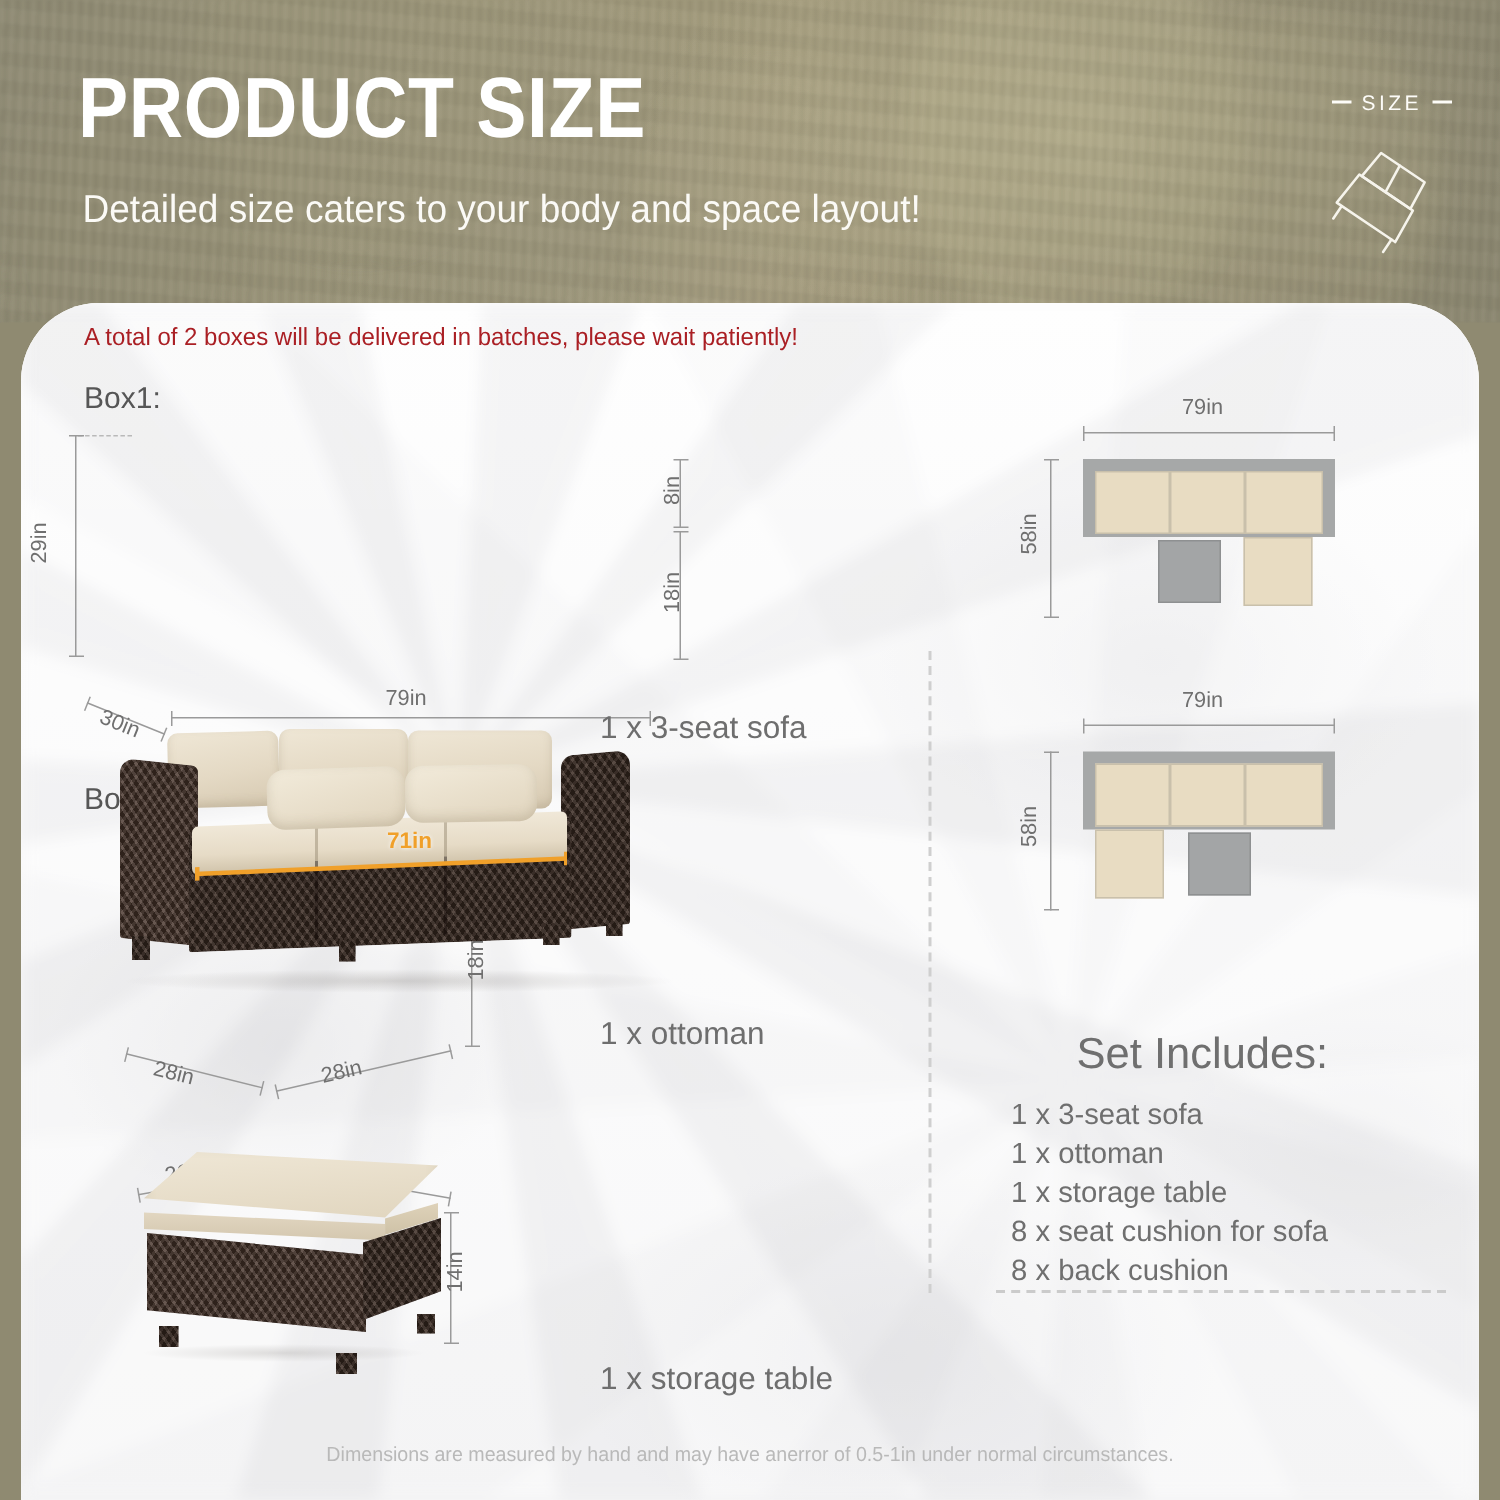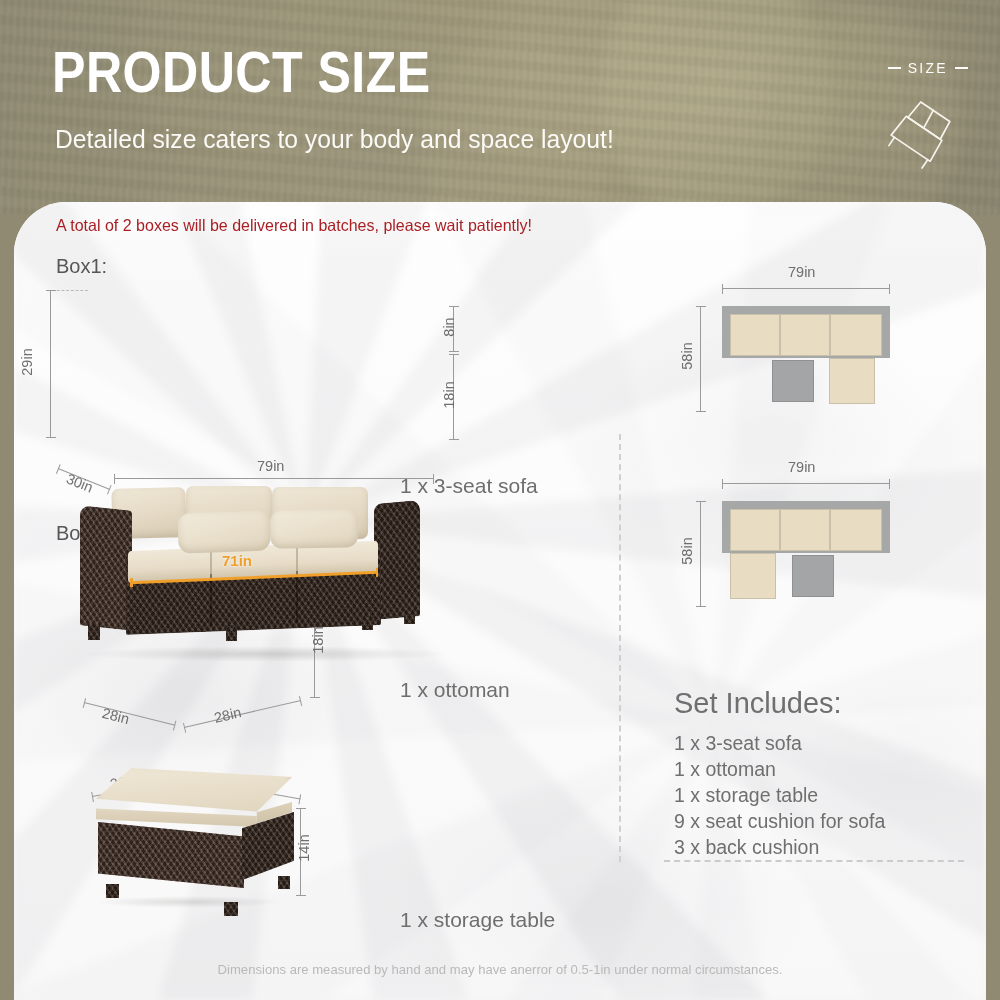--- a/index.html
+++ b/index.html
@@ -148,37 +148,38 @@
     border-radius: 4px;
   }
   .orange-line { position:absolute; background:#f0a02a; height:3px; }
   .orange-line::before, .orange-line::after {
     content:""; position:absolute; top:-3px; width:2.5px; height:9px; background:#f0a02a;
   }
   .orange-line::before{left:0;} .orange-line::after{right:0;}
   .orange-txt {
     position:absolute; color:#f0a02a; font-size:15px; font-weight:700;
     text-shadow: 0 0 3px rgba(255,255,255,.85);
+    margin-left: 36px;
   }
 
   
   .ott-wrap { position:absolute; left: 70px; top: 560px; width: 240px; height: 150px; z-index:4; }
   .tbl-wrap { position:absolute; left: 60px; top: 795px; width: 225px; height: 125px; z-index:4; }
 
   
   .lay { position:absolute; z-index:3; }
   .lay-sofa-frame { position:absolute; background:#a6a8a8; }
   .lay-cush {
     position:absolute; background:#e8dcc2; border:1px solid #c9c0ab;
   }
   .lay-table { position:absolute; background:#a3a5a6; border:1px solid #8e9091; }
   .lay-ott { position:absolute; background:#e8dcc2; border:1px solid #c9c0ab; }
 
   
-  .set-title { color:#6f6f6f; font-size:29px; }
+  .set-title { color:#6f6f6f; font-size:29px;text-align:right; }
   .set-item { color:#6f6f6f; font-size:19.5px; line-height:26px; }
 
   .footer-note {
     position:absolute; left: 0; top: 962px; width:1000px; text-align:center;
     color:#b9b9b9; font-size:13.5px; z-index:5;
     transform: scaleX(.97);
   }
 </style>
 </head>
 <body>
@@ -357,22 +358,22 @@
       <div class="lay-ott" style="left:56px; top:96px; width:46px; height:46px;"></div>
       <div class="lay-table" style="left:118px; top:98px; width:42px; height:42px;"></div>
     </div>
 
     <div class="pc" style="left:660px; top:485px;">
       <div class="set-title">Set Includes:</div>
       <div style="margin-top:10px;">
         <div class="set-item">1 x 3-seat sofa</div>
         <div class="set-item">1 x ottoman</div>
         <div class="set-item">1 x storage table</div>
-        <div class="set-item">9 x seat cushion for sofa</div>
-        <div class="set-item">3 x back cushion</div>
+        <div class="set-item">8 x seat cushion for sofa</div>
+        <div class="set-item">8 x back cushion</div>
       </div>
     </div>
 
   </div>
 
   <div class="footer-note">Dimensions are measured by hand and may have anerror of 0.5-1in under normal circumstances.</div>
 
 </div>
 
 </body></html>

